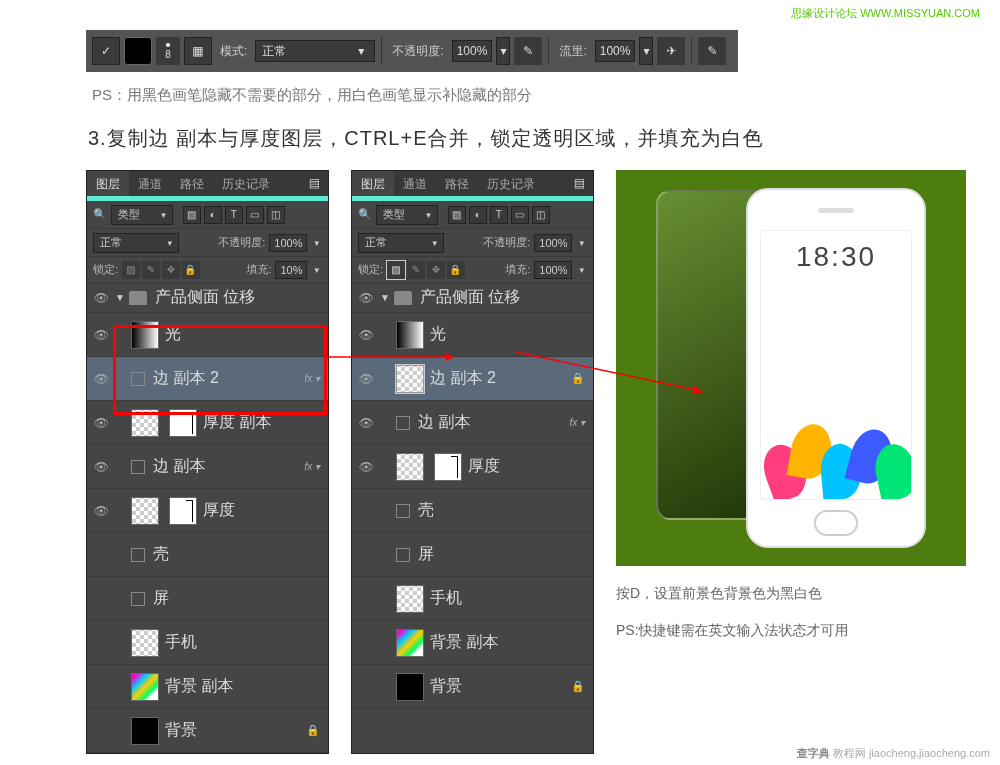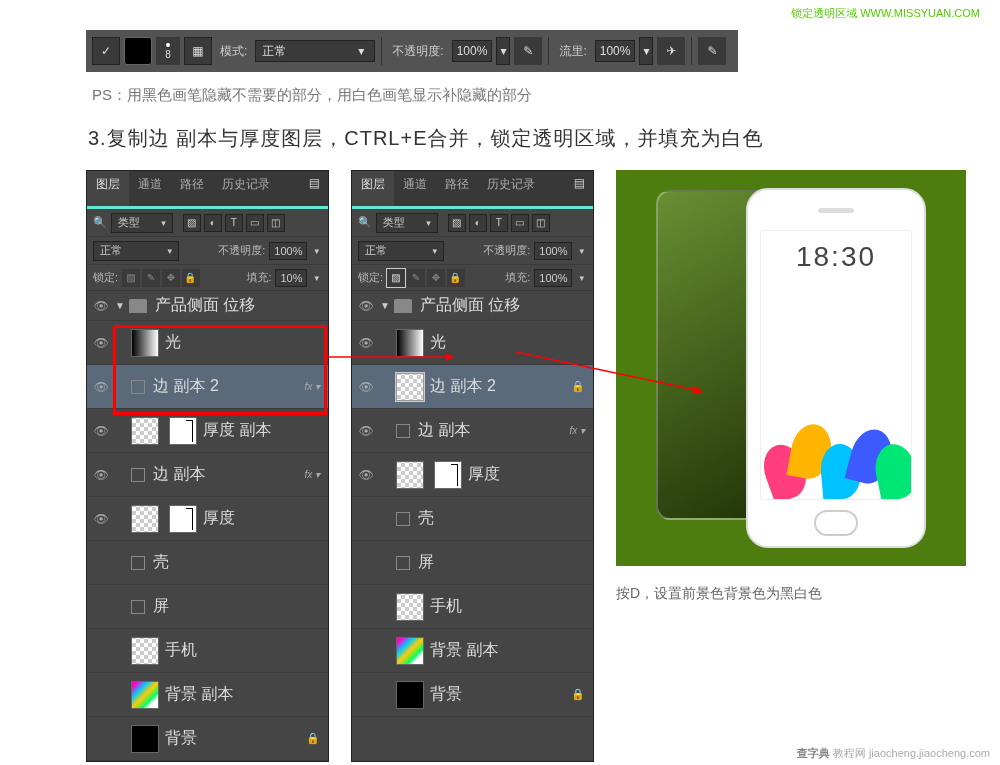--- a/index.html
+++ b/index.html
@@ -20,21 +20,21 @@
 .ob-pct { background: #3a3a3a; border: 1px solid #222; padding: 0 4px; height: 22px; display: flex; align-items: center; }
 .ob-icon { width: 28px; height: 28px; background: #3a3a3a; display: flex; align-items: center; justify-content: center; }
 .divider-v { width: 1px; height: 28px; background: #333; margin: 0 2px; }
 
 .caption-ps { margin: 14px 0 20px 92px; color: #777; font-size: 15px; }
 .step-title { margin: 10px 0 18px 88px; color: #333; font-size: 20px; letter-spacing: 1px; }
 
 .panels-row { display: flex; gap: 22px; margin-left: 86px; position: relative; }
 
 .layers-panel { width: 243px; background: #454545; color: #ccc; font-size: 12px; border: 1px solid #222; }
-.panel-tabs { display: flex; height: 38px; background: #383838; border-bottom: 3px solid #5eead4; }
+.panel-tabs { display: flex; height: 30px; background: #383838; border-bottom: 5px solid #5eead4; }
 .tab { padding: 5px 9px; color: #aaa; font-size: 12px; }
 .tab.active { background: #454545; color: #ddd; }
 .tab-menu { margin-left: auto; padding: 5px 8px; }
 
 .panel-row { display: flex; align-items: center; height: 28px; padding: 0 6px; border-bottom: 1px solid #3a3a3a; gap: 4px; }
 .p-select { background: #3a3a3a; border: 1px solid #222; height: 20px; padding: 0 6px; display: flex; align-items: center; font-size: 11px; min-width: 62px; }
 .p-dd { margin-left: auto; font-size: 9px; }
 .mini-icons { display: flex; gap: 3px; margin-left: 6px; }
 .mini-icon { width: 18px; height: 18px; background: #3a3a3a; border: 1px solid #222; display: flex; align-items: center; justify-content: center; font-size: 10px; }
 .p-label { color: #bbb; font-size: 11px; }
@@ -80,21 +80,21 @@
 .phone-petals { position: absolute; bottom: 0; left: 0; right: 0; height: 120px; }
 .petal { position: absolute; width: 40px; height: 55px; border-radius: 50% 50% 50% 0; }
 .phone-home { position: absolute; bottom: 10px; left: 50%; transform: translateX(-50%); width: 44px; height: 26px; border: 2px solid #ccc; border-radius: 13px; }
 .phone-speaker { position: absolute; top: 18px; left: 50%; transform: translateX(-50%); width: 36px; height: 5px; background: #ddd; border-radius: 3px; }
 
 .phone-notes { margin-top: 14px; color: #666; font-size: 14px; line-height: 1.9; }
 </style>
 </head>
 <body>
 
-<div class="watermark-top">锁定透明区域  WWW.MISSYUAN.COM</div>
+<div class="watermark-top">思缘设计论坛  WWW.MISSYUAN.COM</div>
 
 <div class="options-bar">
   <div class="ob-btn">✓</div>
   <div class="ob-swatch"></div>
   <div class="ob-num">
       <span class="dot"></span>
       <span>8</span>
     </div>
   <div class="ob-btn">▦</div>
   <span class="ob-label">模式:</span>
@@ -376,20 +376,21 @@
             <div class="petal" style="background:#00c2ff; left:60px; bottom:0; transform:rotate(-5deg)"></div>
             <div class="petal" style="background:#3d5afe; left:90px; bottom:15px; transform:rotate(15deg)"></div>
             <div class="petal" style="background:#00e676; left:115px; bottom:0; transform:rotate(-12deg)"></div>
           </div>
         </div>
         <div class="phone-home"></div>
       </div>
     </div>
     <div class="phone-notes">
       <div>按D，设置前景色背景色为黑白色</div>
+      <div style="margin-top:10px">PS:快捷键需在英文输入法状态才可用</div>
     </div>
   </div>
 
   <svg class="arrow-svg" style="left:240px; top:182px; width:130px; height:10px">
     <line x1="0" y1="5" x2="120" y2="5" stroke="#f00" stroke-width="1.5"></line>
     <polygon points="120,1 128,5 120,9" fill="#f00"></polygon>
   </svg>
   <svg class="arrow-svg" style="left:430px; top:176px; width:190px; height:50px">
     <line x1="0" y1="6" x2="180" y2="44" stroke="#f00" stroke-width="1.5"></line>
     <polygon points="178,40 188,46 176,48" fill="#f00"></polygon>

